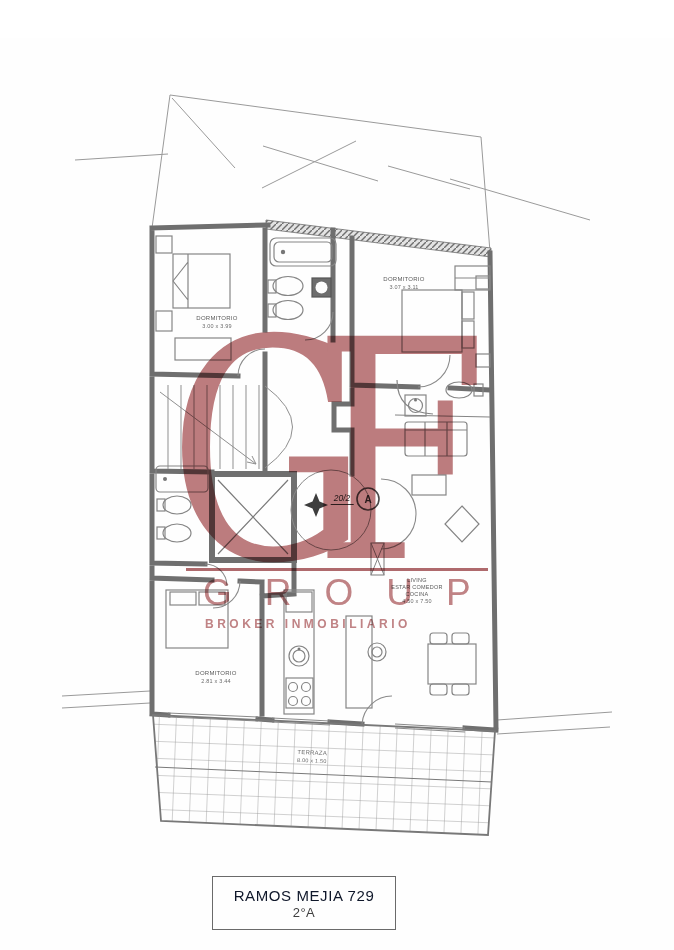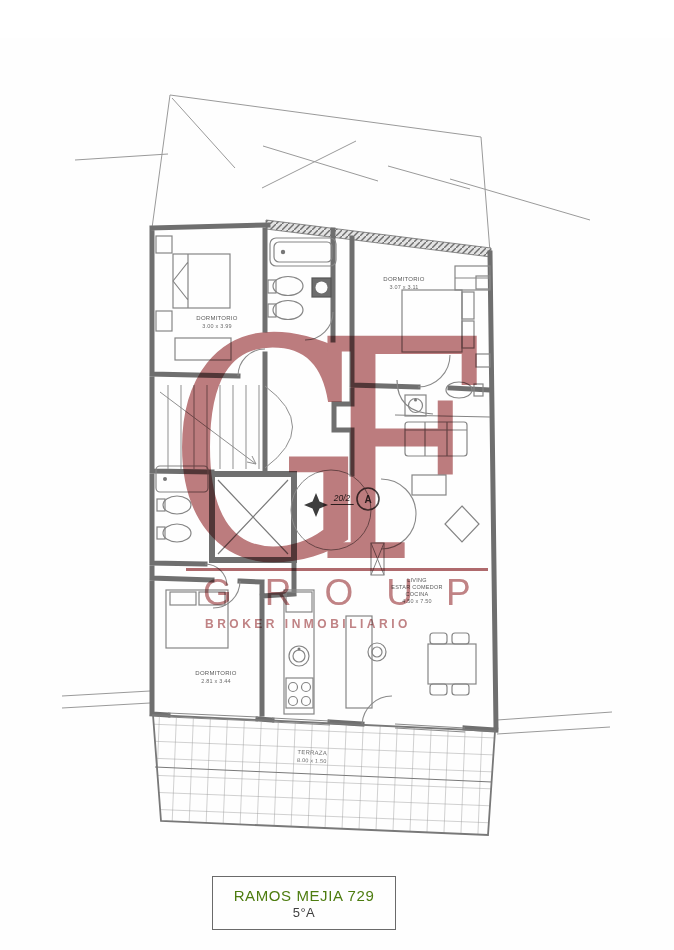--- a/index.html
+++ b/index.html
@@ -24,21 +24,21 @@
                font-size:305px;line-height:.78;letter-spacing:-66px;color:#bd7c7e;
                transform:scaleX(.82);transform-origin:left top;}
   .wm-rule{left:186px;top:530px;width:302px;height:3px;background:#b06a6d;mix-blend-mode:multiply;position:absolute;}
   .wm-word{left:203px;top:534px;font-size:37px;font-weight:400;letter-spacing:33px;}
   .wm-tagline{left:205px;top:579px;font-size:12px;font-weight:bold;letter-spacing:3.5px;}
 
   
   .title-box{position:absolute;left:212px;top:838px;width:182px;height:52px;border:1.5px solid #6a6a6a;
              display:flex;flex-direction:column;align-items:center;justify-content:center;gap:1px;
              background:#fefefe;}
-  .title-box .l1{font-size:15px;color:#4d7c0f;letter-spacing:.6px;}
+  .title-box .l1{font-size:15px;color:#0f172a;letter-spacing:.6px;}
   .title-box .l2{font-size:13px;color:#3f3f3f;letter-spacing:.5px;}
 </style>
 </head>
 <body>
 
 <div class="canvas">
 
   <svg class="plan-svg" width="674" height="950" viewBox="0 0 674 950">
     <defs>
       <pattern id="tiles" width="17" height="17" patternUnits="userSpaceOnUse" patternTransform="rotate(2.3)">
@@ -245,16 +245,16 @@
   <div class="unit-num" style="left:342px;top:461px;">20/2</div>
   <div class="unit-letter" style="left:368px;top:461px;">A</div>
 
   <div class="wm wm-monogram">GF</div>
   <div class="wm-rule"></div>
   <div class="wm wm-word">GROUP</div>
   <div class="wm wm-tagline">BROKER INMOBILIARIO</div>
 
   <div class="title-box">
     <div class="l1">RAMOS MEJIA 729</div>
-    <div class="l2">5°A</div>
+    <div class="l2">2°A</div>
   </div>
 
 </div>
 
 </body></html>

